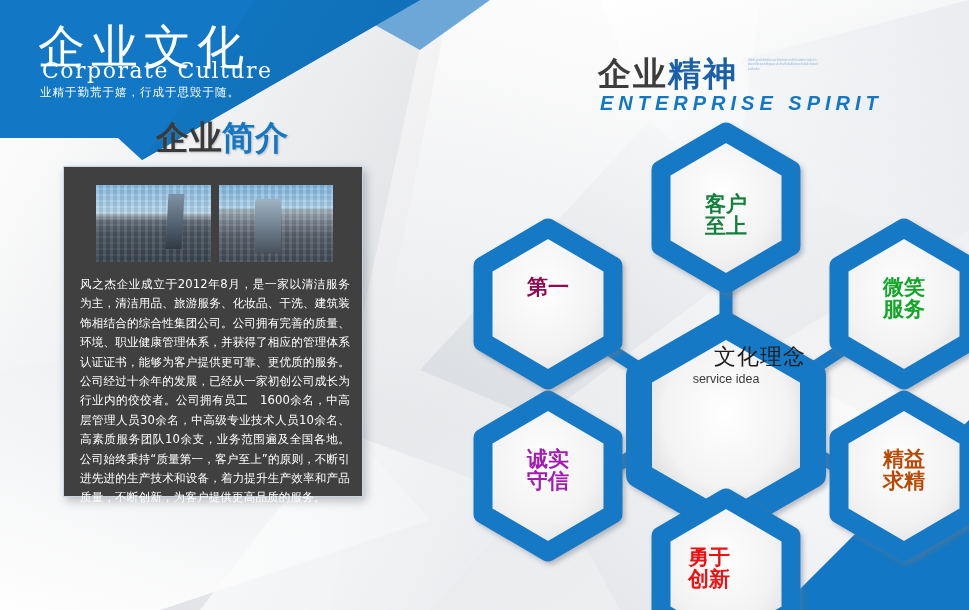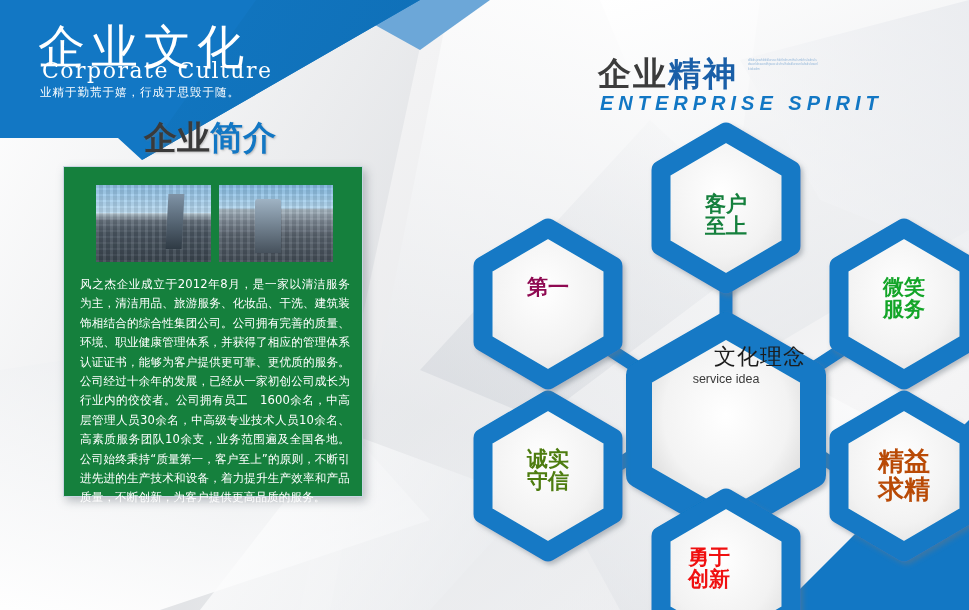--- a/index.html
+++ b/index.html
@@ -61,28 +61,28 @@
 
   
   .hdr-cn{position:absolute;left:38px;top:16px;font-size:47px;letter-spacing:6px;
     color:#ffffff;font-family:"DejaVu Serif","Liberation Serif",serif;font-weight:400;z-index:6;white-space:nowrap;}
   .hdr-en{position:absolute;left:42px;top:58px;font-size:22px;letter-spacing:1.5px;
     color:#ffffff;font-family:"DejaVu Serif","Liberation Serif",serif;z-index:6;white-space:nowrap;}
   .hdr-sub{position:absolute;left:40px;top:85px;font-size:11.5px;letter-spacing:1px;
     color:#ffffff;z-index:6;white-space:nowrap;}
 
   
-  .title2{position:absolute;left:144px;top:116px;font-size:33px;font-weight:700;z-index:6;white-space:nowrap;
+  .title2{position:absolute;left:156px;top:116px;font-size:33px;font-weight:700;z-index:6;white-space:nowrap;
     text-shadow:1px 1px 2px rgba(120,120,120,.45);}
   .title2 .dark{color:#3a3a3a;}
   .title2 .blue{color:#1277c4;}
 
   
   .card{position:absolute;left:63px;top:166px;width:300px;height:331px;
-    background:#15803d;z-index:5;
+    background:#404040;z-index:5;
     box-shadow:3px 4px 9px rgba(90,100,110,.40);
     border:1px solid #c8d6e2;box-sizing:border-box;}
   .card-photos{position:absolute;left:32px;top:18px;width:237px;height:77px;display:flex;gap:8px;}
   .photo{flex:1;position:relative;overflow:hidden;}
   .photo-a{background:
       linear-gradient(#8fc2e8 0%,#bcdcf2 36%,#b9cbd6 37%,#6a7682 46%,#4e5a66 60%,#3b4650 100%);}
   .photo-b{background:
       linear-gradient(#86bde6 0%,#b4d8f0 30%,#a9b9c4 32%,#7d8894 48%,#5a646f 66%,#434d57 100%);}
   .photo-a::after,.photo-b::after{content:"";position:absolute;inset:0;
      background:
@@ -218,31 +218,31 @@
     <div class="hexlabel" style="left:181px;top:83px;width:130px;font-size:21px;color:#15803d;">
       <span class="l">客户</span>
       <span class="l">至上</span>
     </div>
 
     <div class="hexlabel" style="left:359px;top:166px;width:130px;font-size:21px;color:#13a528;">
       <span class="l">微笑</span>
       <span class="l">服务</span>
     </div>
 
-    <div class="hexlabel" style="left:359px;top:338px;width:130px;font-size:26px;color:#b94a06;">
+    <div class="hexlabel" style="left:359px;top:338px;width:130px;font-size:21px;color:#b94a06;">
       <span class="l">精益</span>
       <span class="l">求精</span>
     </div>
 
     <div class="hexlabel" style="left:164px;top:436px;width:130px;font-size:21px;color:#f01010;">
       <span class="l">勇于</span>
       <span class="l">创新</span>
     </div>
 
-    <div class="hexlabel" style="left:3px;top:338px;width:130px;font-size:21px;color:#4d7c0f;font-family:Liberation Serif, serif;">
+    <div class="hexlabel" style="left:3px;top:338px;width:130px;font-size:21px;color:#a21caf;font-family:Liberation Serif, serif;">
       <span class="l">诚实</span>
       <span class="l">守信</span>
     </div>
 
     <div class="hexlabel" style="left:3px;top:166px;width:130px;font-size:21px;color:#8f0a52;">
       <span class="l">第一</span>
     </div>
   </div>
 
 </div>

